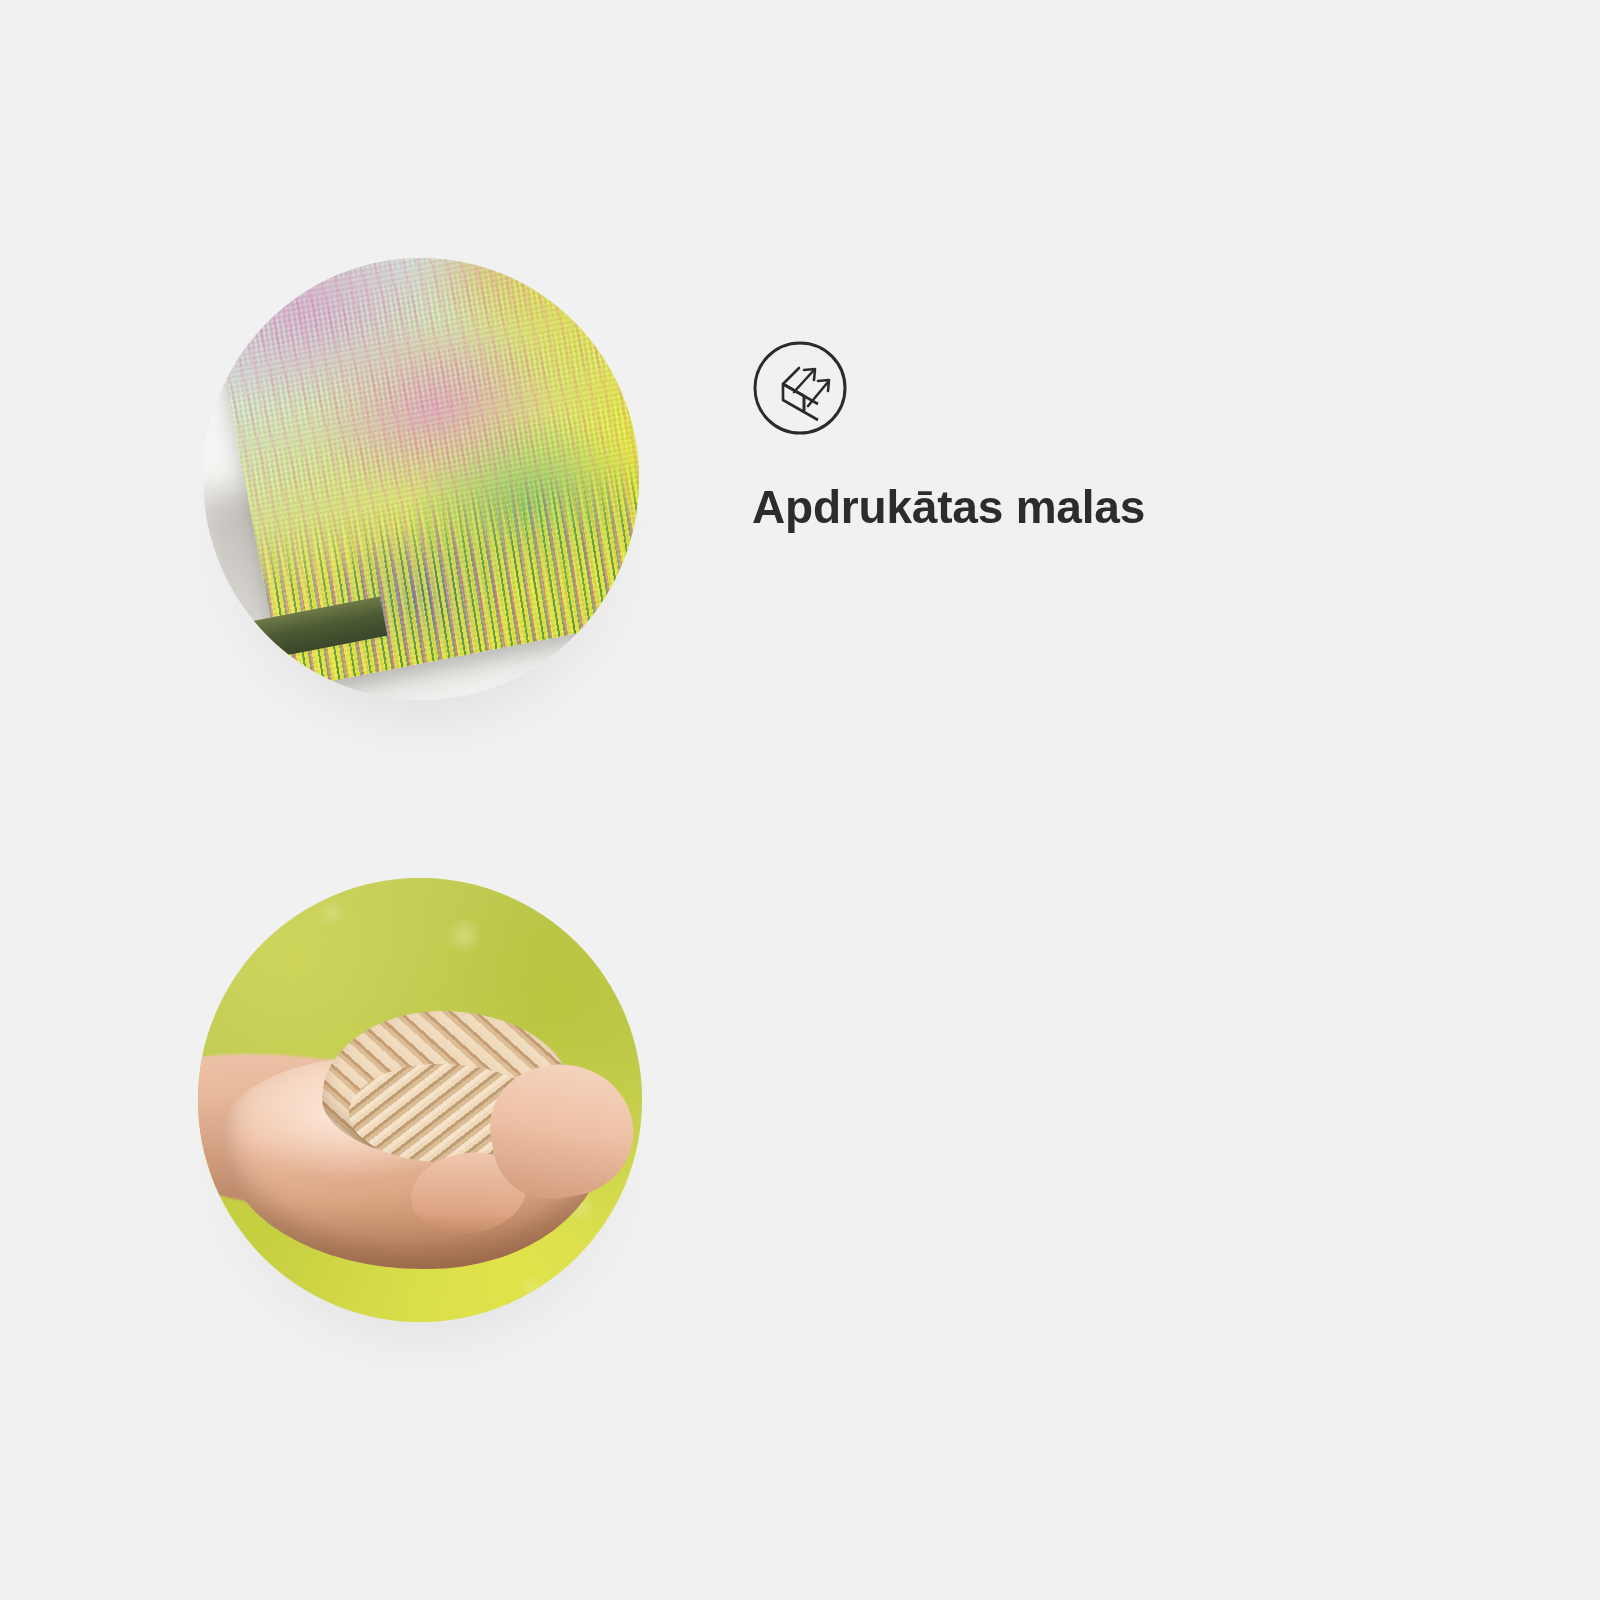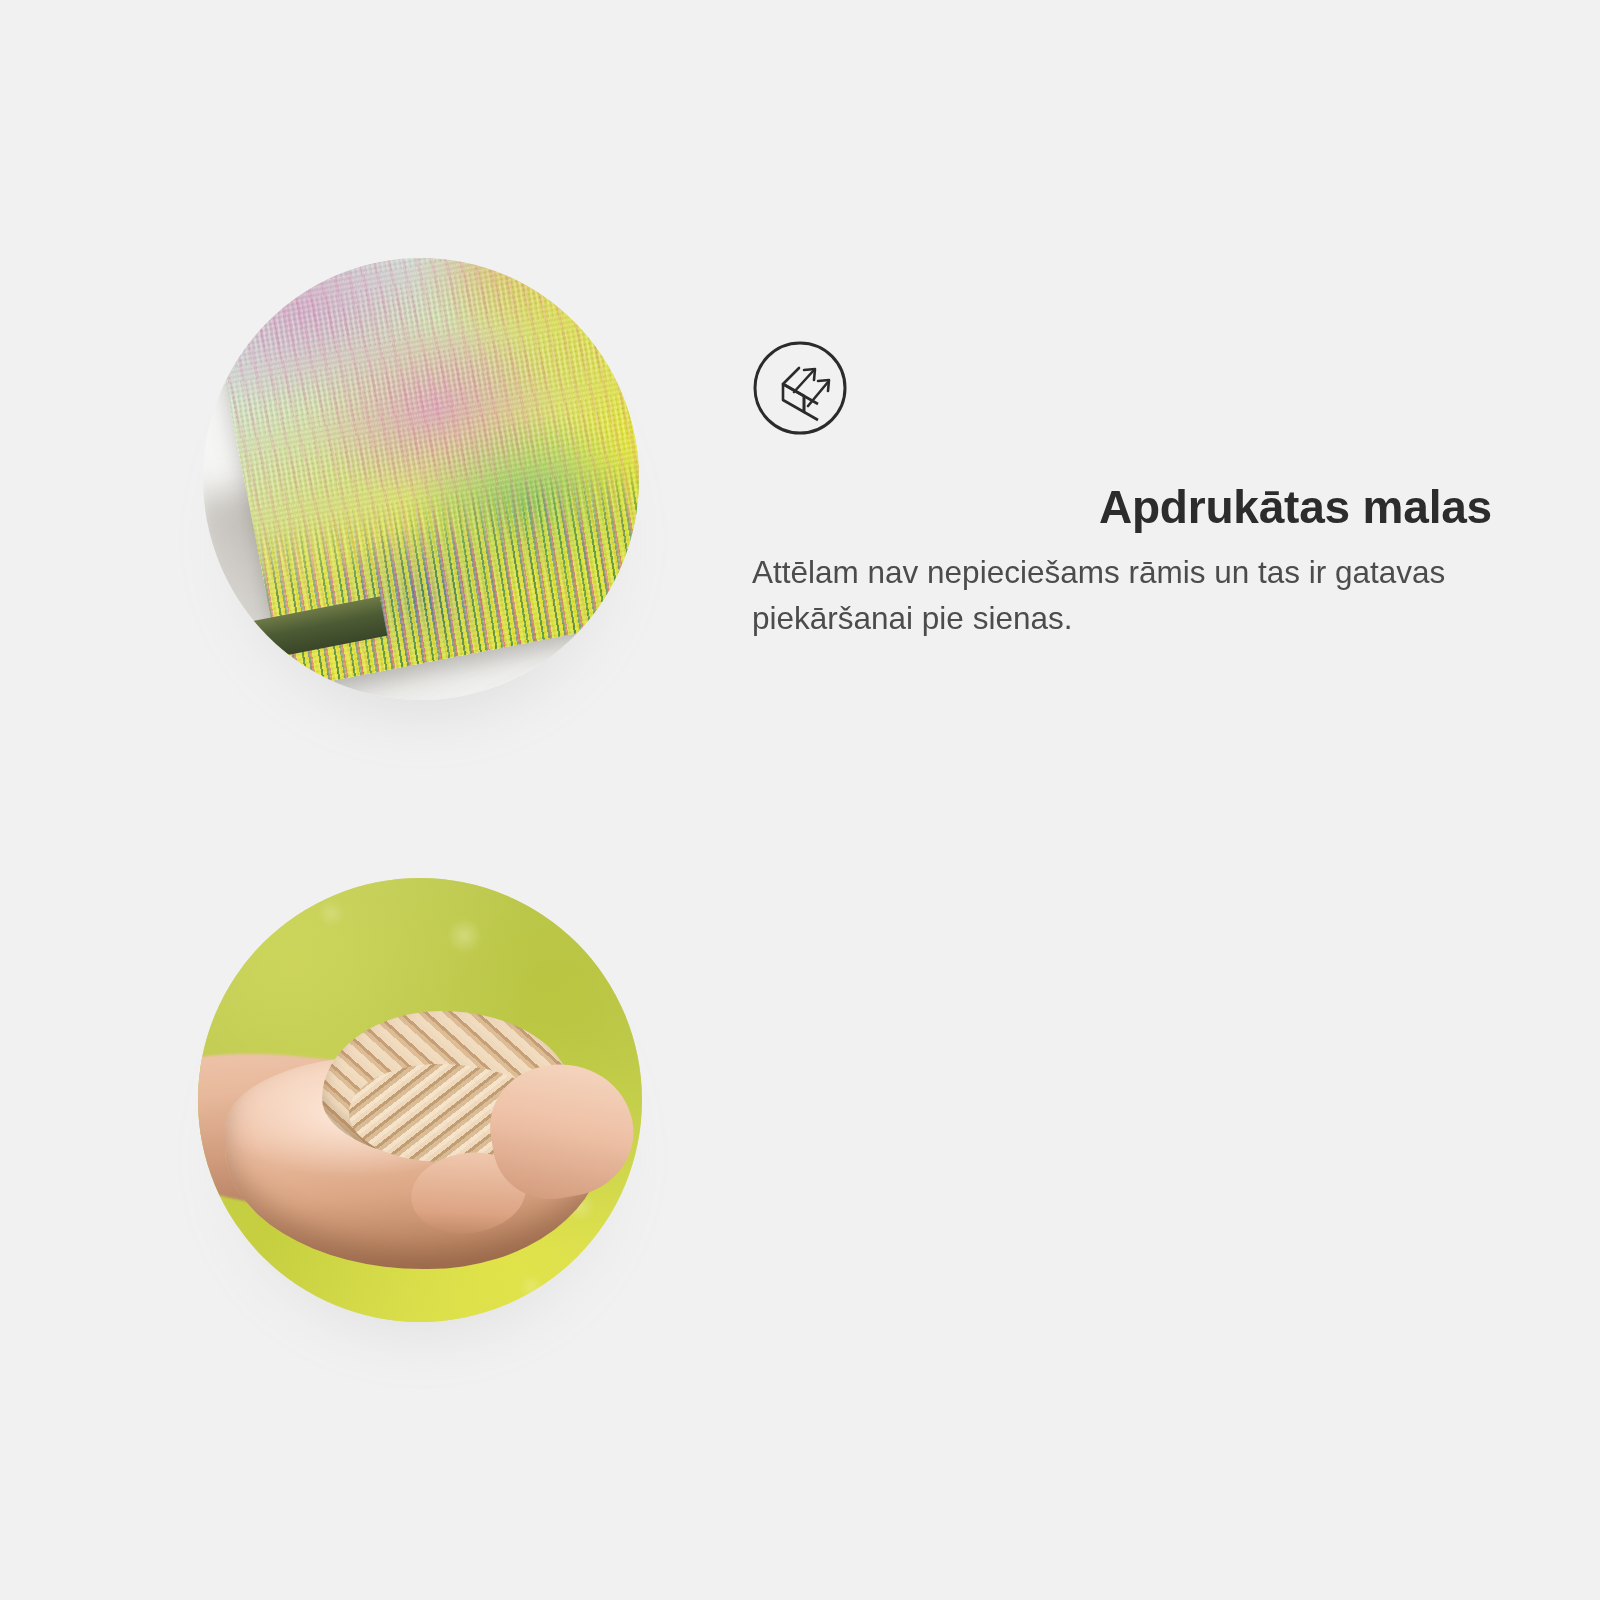--- a/index.html
+++ b/index.html
@@ -276,21 +276,21 @@
     display: block;
   }
   .feature-title {
     font-size: 46px;
     font-weight: bold;
     color: #2c2c2c;
     letter-spacing: -0.2px;
     margin: 0;
     line-height: 1.1;
   }
-  #title-1 { margin-top: 46px; text-align: right; }
+  #title-1 { margin-top: 46px; }
 
   .feature-desc {
     font-size: 31.5px;
     color: #4c4c4c;
     line-height: 1.47;
     margin: 0;
     max-width: 700px;
     font-weight: normal;
   }
   #desc-1 { margin-top: 16px; max-width: 700px; }
@@ -331,21 +331,20 @@
         <path d="M31 44 L47 28" fill="none" stroke="#2b2b2b" stroke-width="2.6" stroke-linecap="round"></path>
 
         <path d="M42 52 L62 30" fill="none" stroke="#2b2b2b" stroke-width="2.6" stroke-linecap="round"></path>
         <path d="M52 30 L63 29 L62 40" fill="none" stroke="#2b2b2b" stroke-width="2.6" stroke-linecap="round" stroke-linejoin="round"></path>
         <path d="M56 66 L76 42" fill="none" stroke="#2b2b2b" stroke-width="2.6" stroke-linecap="round"></path>
         <path d="M66 41 L77 40 L76 51" fill="none" stroke="#2b2b2b" stroke-width="2.6" stroke-linecap="round" stroke-linejoin="round"></path>
       </svg>
 
       <h2 class="feature-title" id="title-1">Apdrukātas malas</h2>
 
-      <p class="feature-desc" id="desc-1">Attēlam nav nepieciešams rāmis un tas ir gatavas piekāršanai pie sienas.</p>
     </div>
   </section>
 
   <section class="feature" id="feature-2">
 
     <div class="media-shadow" id="media-shadow-2" style="top:115px;"></div>
 
     <div class="media-wrap" id="media-wrap-2" style="top:78px;">
       <div class="media-circle">
         <div class="eco-photo">

